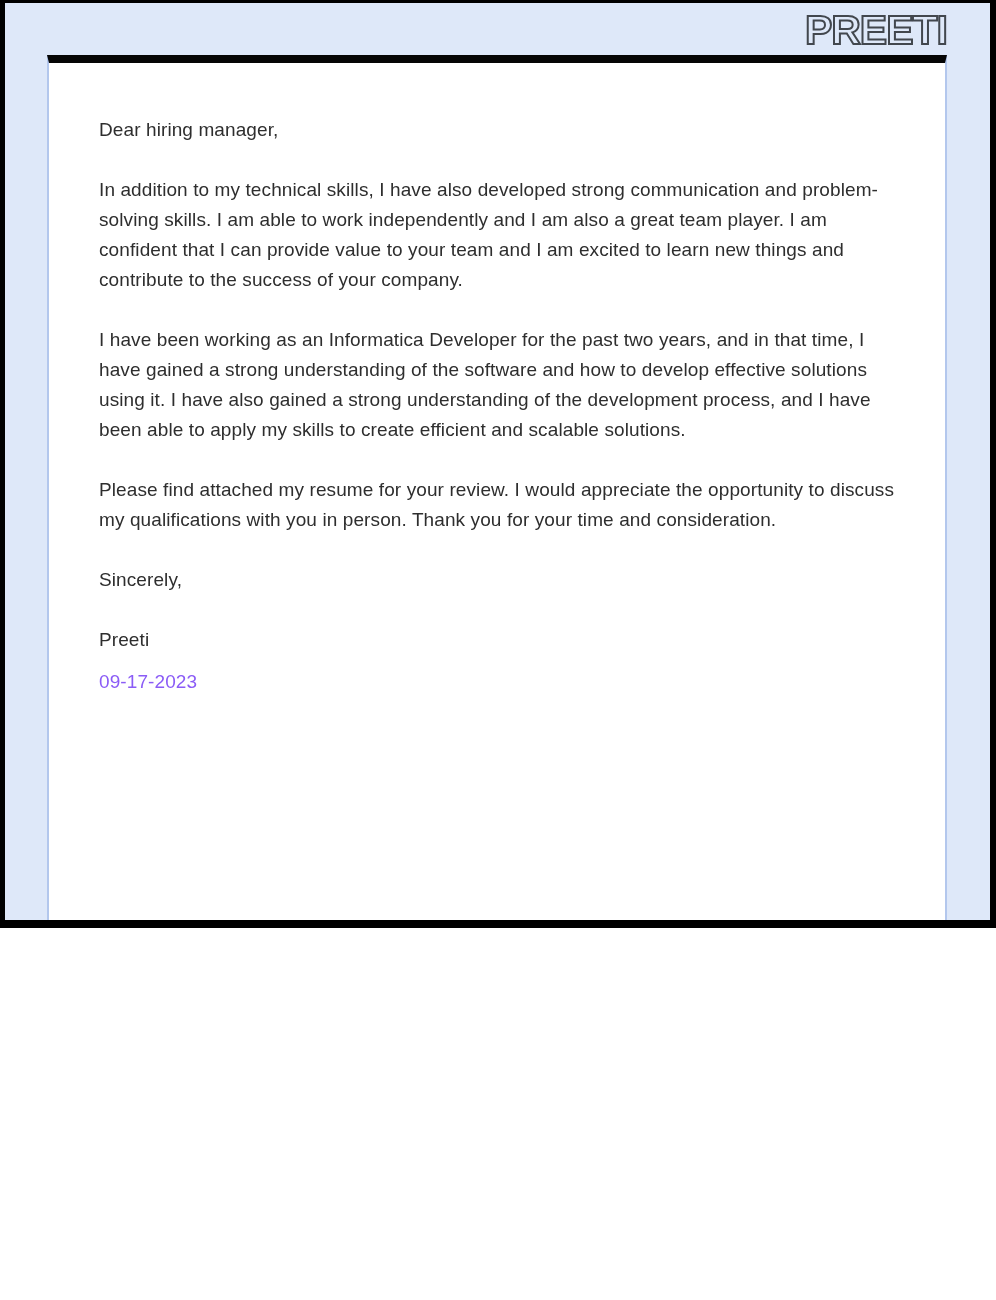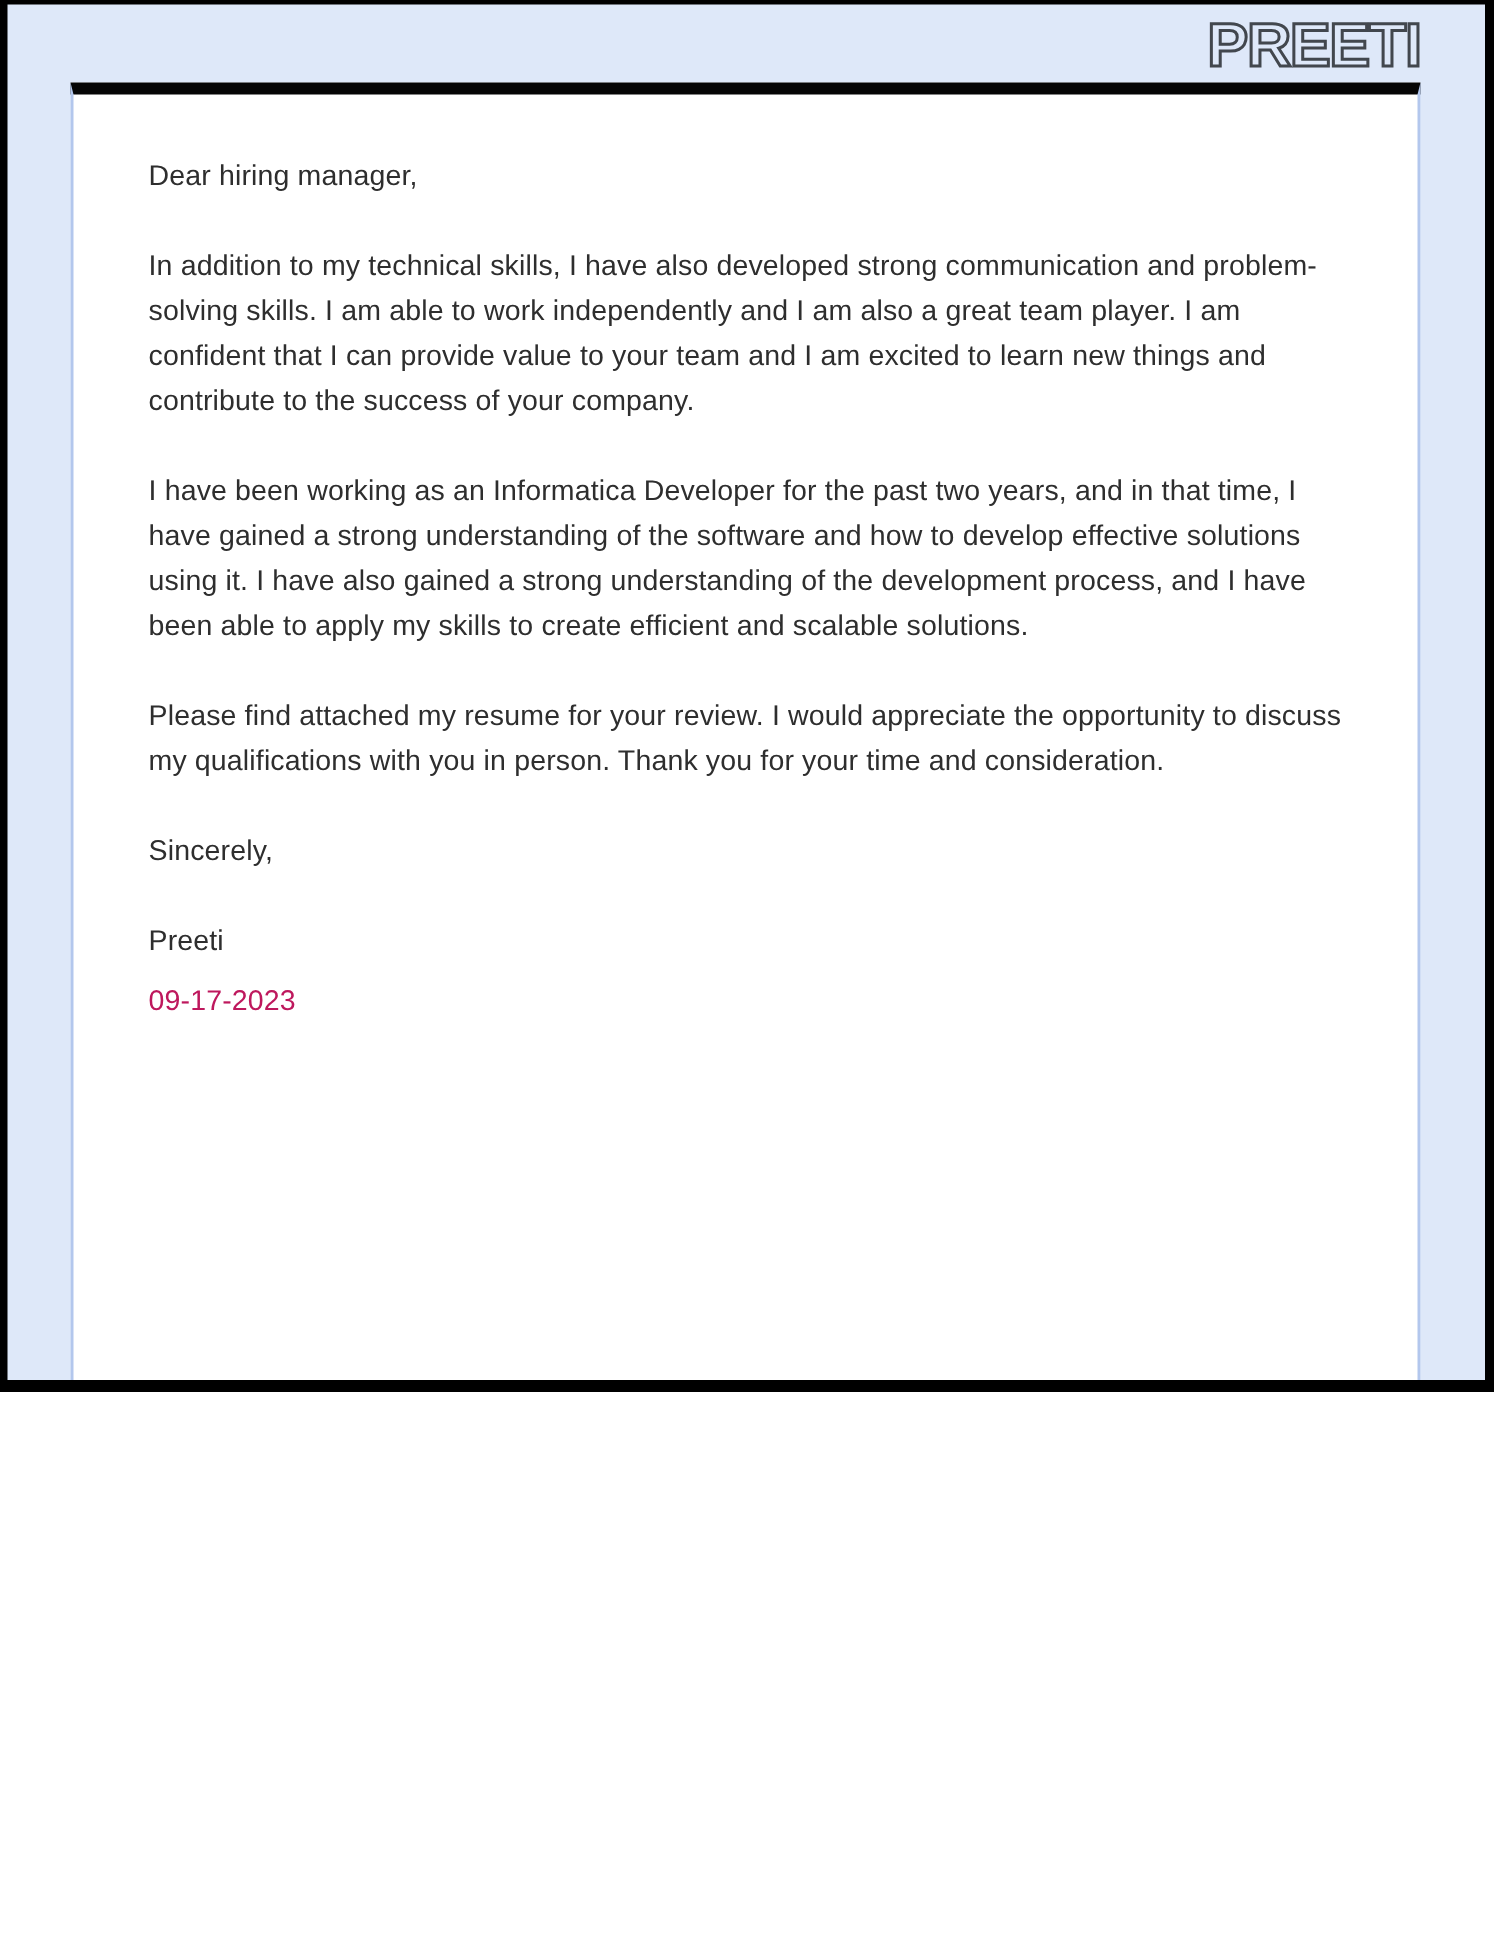--- a/index.html
+++ b/index.html
@@ -39,32 +39,32 @@
     height: 1205px;
     box-sizing: border-box;
     background: #ffffff;
     border-top: 8px solid #050505;
     border-left: 2px solid #b3c7ed;
     border-right: 2px solid #b3c7ed;
     border-bottom: 2px solid #b3c7ed;
     padding: 40px 48px 0 50px;
   }
   .document p {
-    margin: 0 0 30px 0;
+    margin: 12px 0 30px 0;
     max-width: 800px;
     font-size: 19px;
     line-height: 30px;
     color: #2e2e2e;
     letter-spacing: 0.1px;
   }
   .document p.signature-name {
     margin-bottom: 10px;
   }
   .document p.letter-date {
-    color: #be185d;
+    color: #8b5cf6;
     margin-bottom: 0;
     cursor: pointer;
   }
   .watermark {
     position: absolute;
     right: 10px;
     bottom: 0px;
     font-size: 15px;
     line-height: 18px;
     color: #3a3a3a;

